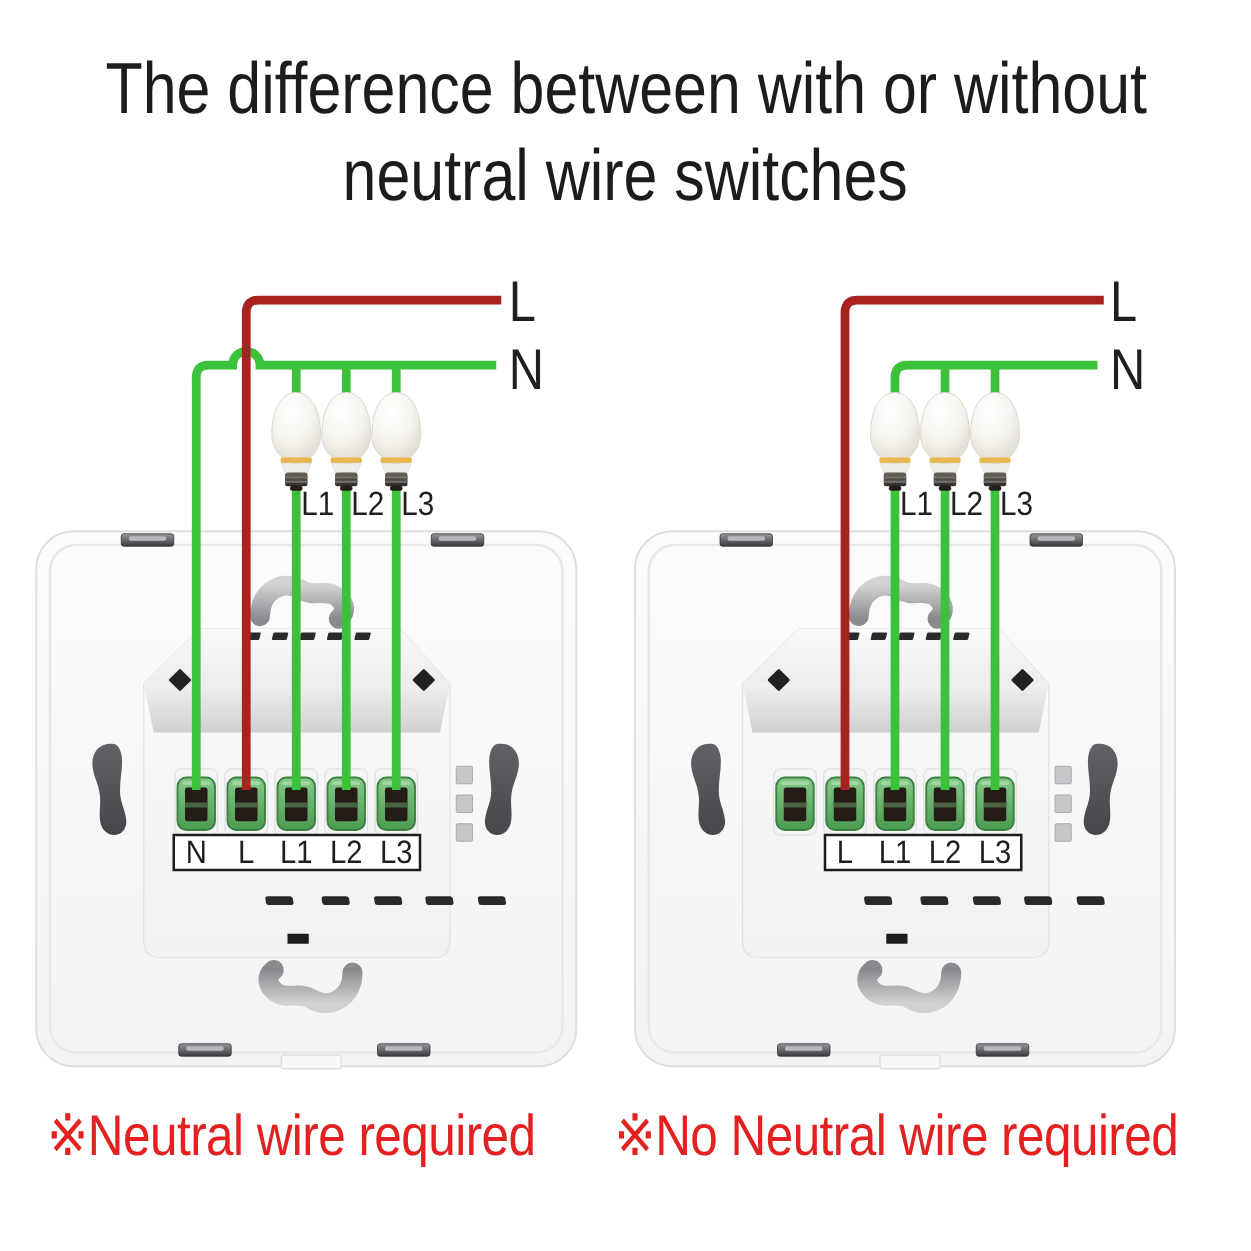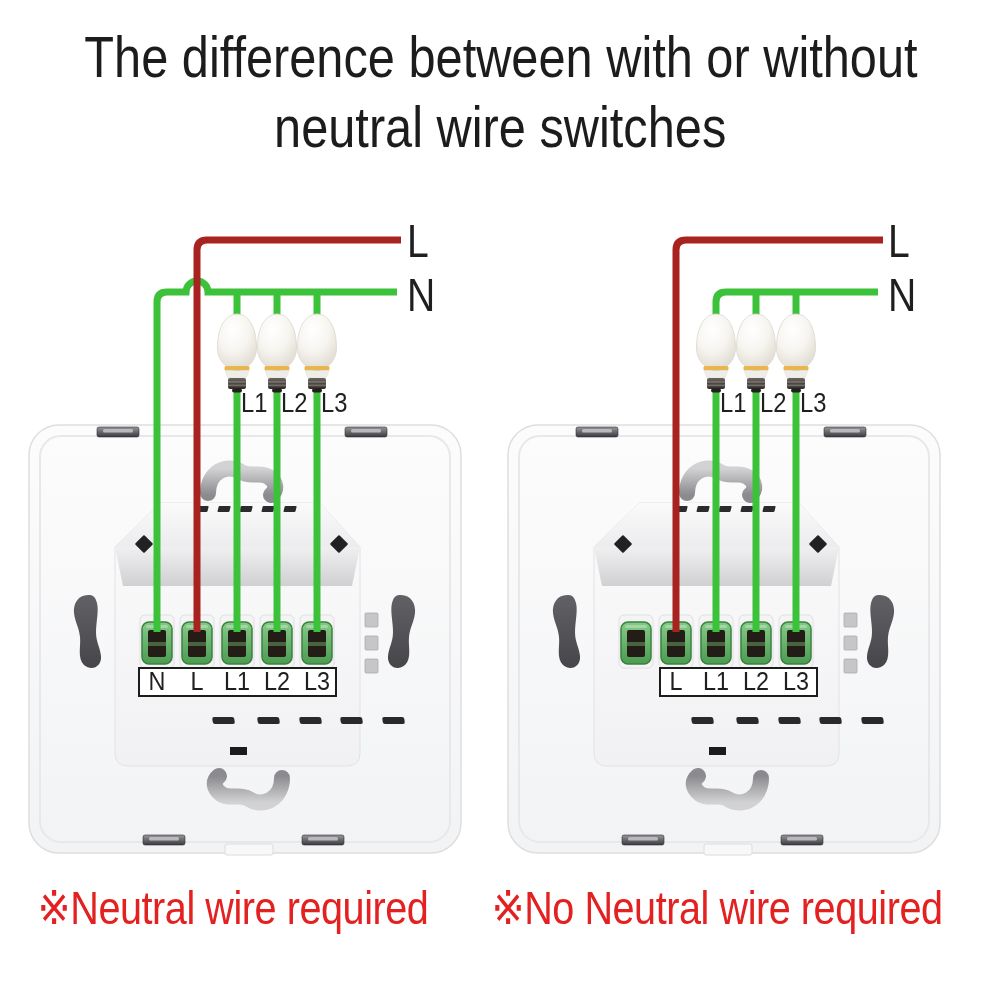--- a/index.html
+++ b/index.html
@@ -1,21 +1,21 @@
 <!DOCTYPE html>
 <html><head>
 <meta charset="utf-8">
 <style>
   html,body{margin:0;padding:0;background:#ffffff;}
   .page{
     position:relative;width:1001px;height:1001px;background:#ffffff;overflow:hidden;
     font-family:"Liberation Sans","DejaVu Sans",sans-serif;
   }
   .title{
-    position:absolute;top:22px;left:0;width:1001px;text-align:center;
+    position:absolute;top:36px;left:0;width:1001px;text-align:center;
     font-size:58px;line-height:70px;color:#1c1c1c;font-weight:400;
   }
   .title .tline{display:inline-block;transform:scaleX(0.84);transform-origin:50% 50%;white-space:nowrap;}
   .caption{
     position:absolute;top:881px;font-size:46px;color:#e32120;font-weight:400;
     transform:translateX(-50%) scaleX(0.86);transform-origin:50% 50%;white-space:nowrap;
     letter-spacing:-0.5px;
   }
   .caption.left{left:233px;}
   .caption.right{left:717px;}

